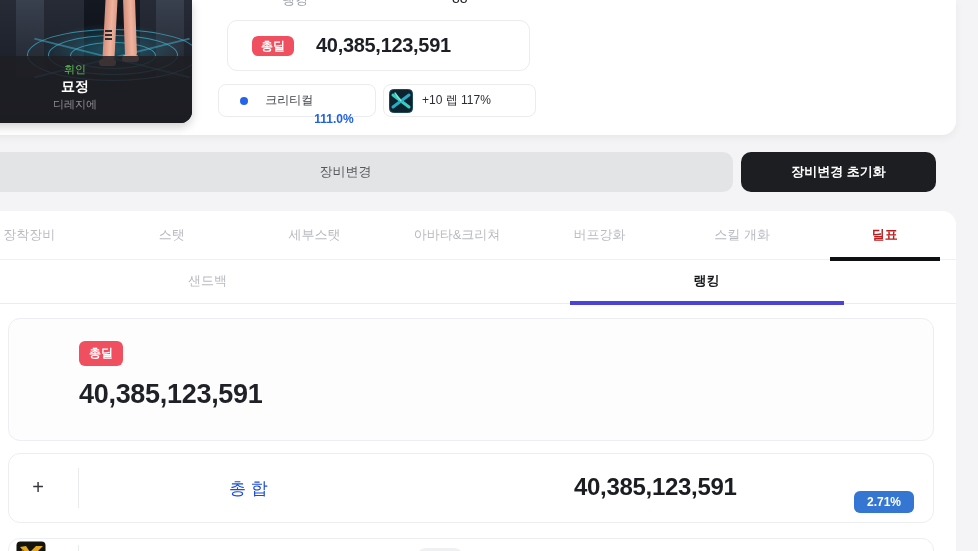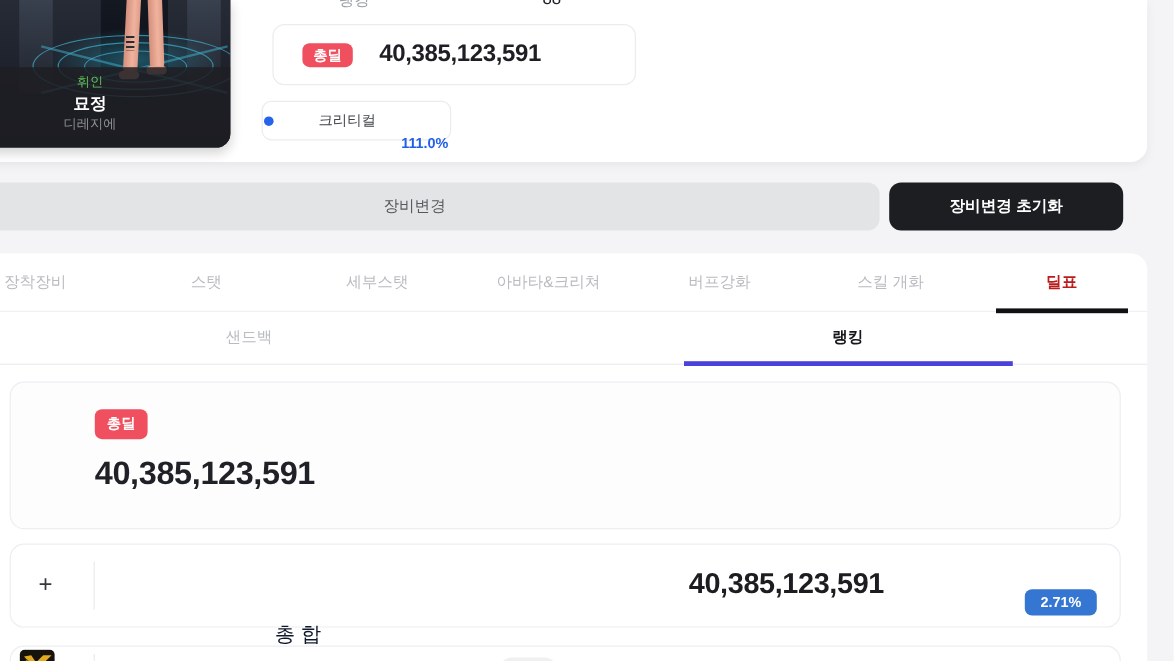--- a/index.html
+++ b/index.html
@@ -55,21 +55,21 @@
     left:227px;top:20px;width:303px;height:51px;background:#fff;border:1px solid #ececf0;
     border-radius:10px;display:flex;align-items:center;padding-left:24px;gap:22px;box-sizing:border-box;
   }
   .badge-red{background:#ef4f5e;color:#fff;font-size:12px;font-weight:bold;
     padding:3px 9px;border-radius:6px;line-height:14px;}
   .main-number{font-size:20px;font-weight:bold;color:#1d1f24;letter-spacing:-.3px;}
   .mini-card{
     background:#fff;border:1px solid #ececf0;border-radius:8px;height:33px;
     display:flex;align-items:center;box-sizing:border-box;
   }
-  .crit-card{left:218px;top:84px;width:158px;justify-content:center;gap:21px;}
+  .crit-card{left:218px;top:84px;width:158px;justify-content:center;gap:1px;}
   .crit-dot{width:8px;height:8px;border-radius:50%;background:#2563eb;margin-right:16px;}
   .crit-label{font-size:12px;color:#3f4147;}
   .crit-value{font-size:12px;font-weight:bold;color:#2160e8;margin-top:36px;}
   .buff-card{left:383px;top:84px;width:153px;padding-left:5px;gap:9px;}
   .buff-label{font-size:12px;color:#2c2e33;}
 
   
   .btn{border-radius:10px;display:flex;align-items:center;justify-content:center;font-size:13px;cursor:pointer;}
   .btn-gray{left:-42px;top:152px;width:775px;height:40px;background:#e3e4e6;color:#56585d;}
   .btn-black{left:741px;top:152px;width:195px;height:40px;background:#1d1e22;color:#ffffff;font-weight:bold;}
@@ -103,21 +103,21 @@
     left:8px;top:453px;width:926px;height:70px;background:#ffffff;border:1px solid #edeef2;
     border-radius:12px;box-sizing:border-box;
   }
   .row-card2{
     left:8px;top:538px;width:926px;height:70px;background:#ffffff;border:1px solid #edeef2;
     border-radius:12px;box-sizing:border-box;
   }
   .plus{left:15px;top:22px;width:28px;text-align:center;font-size:20px;color:#35373c;cursor:pointer;}
   .vdiv{left:69px;top:14px;width:1px;height:40px;background:#e9eaee;}
   .vdiv2{left:69px;top:6px;width:1px;height:40px;background:#e9eaee;}
-  .row-label{left:220px;top:23px;font-size:17px;color:#0f172a;margin-top:40px;}
+  .row-label{left:220px;top:23px;font-size:17px;color:#1d4ed8;}
   .row-value{left:565px;top:19px;font-size:24px;font-weight:bold;color:#1b1d21;letter-spacing:-.3px;}
   .share-badge{right:19px;bottom:9px;width:60px;height:22px;background:#3576d2;border-radius:6px;
     color:#fff;font-size:12px;font-weight:bold;display:flex;align-items:center;justify-content:center;}
   .icon2{left:7px;top:2px;}
   .mini-badge{left:407px;top:9px;width:48px;height:20px;background:#eff0f2;border-radius:10px;}
 </style>
 </head>
 <body>
 
 <div class="screen">
@@ -154,20 +154,29 @@
     <span class="badge-red">총딜</span>
     <span class="main-number">40,385,123,591</span>
   </div>
 
   <div class="abs mini-card crit-card">
     <span class="crit-dot"></span>
     <span class="crit-label">크리티컬</span>
     <span class="crit-value">111.0%</span>
   </div>
 
+  <div class="abs mini-card buff-card">
+    <svg width="24" height="24" viewBox="0 0 24 24">
+      <rect x="0.5" y="0.5" width="23" height="23" rx="4" fill="#0d2330" stroke="#1d4a58"></rect>
+      <path d="M4 6 L20 18" stroke="#38cfc0" stroke-width="3" stroke-linecap="round"></path>
+      <path d="M20 6 L4 18" stroke="#2aa8c4" stroke-width="3" stroke-linecap="round"></path>
+      <path d="M6 4 L12 12" stroke="#7fe8d8" stroke-width="1.4" stroke-linecap="round"></path>
+    </svg>
+    <span class="buff-label">+10 렙 117%</span>
+  </div>
 
   <div class="abs btn btn-gray">장비변경</div>
   <div class="abs btn btn-black">장비변경 초기화</div>
 
   <div class="abs tab-panel"></div>
 
   <div class="abs main-tabs">
     <div class="main-tab">장착장비</div>
     <div class="main-tab">스탯</div>
     <div class="main-tab">세부스탯</div>

